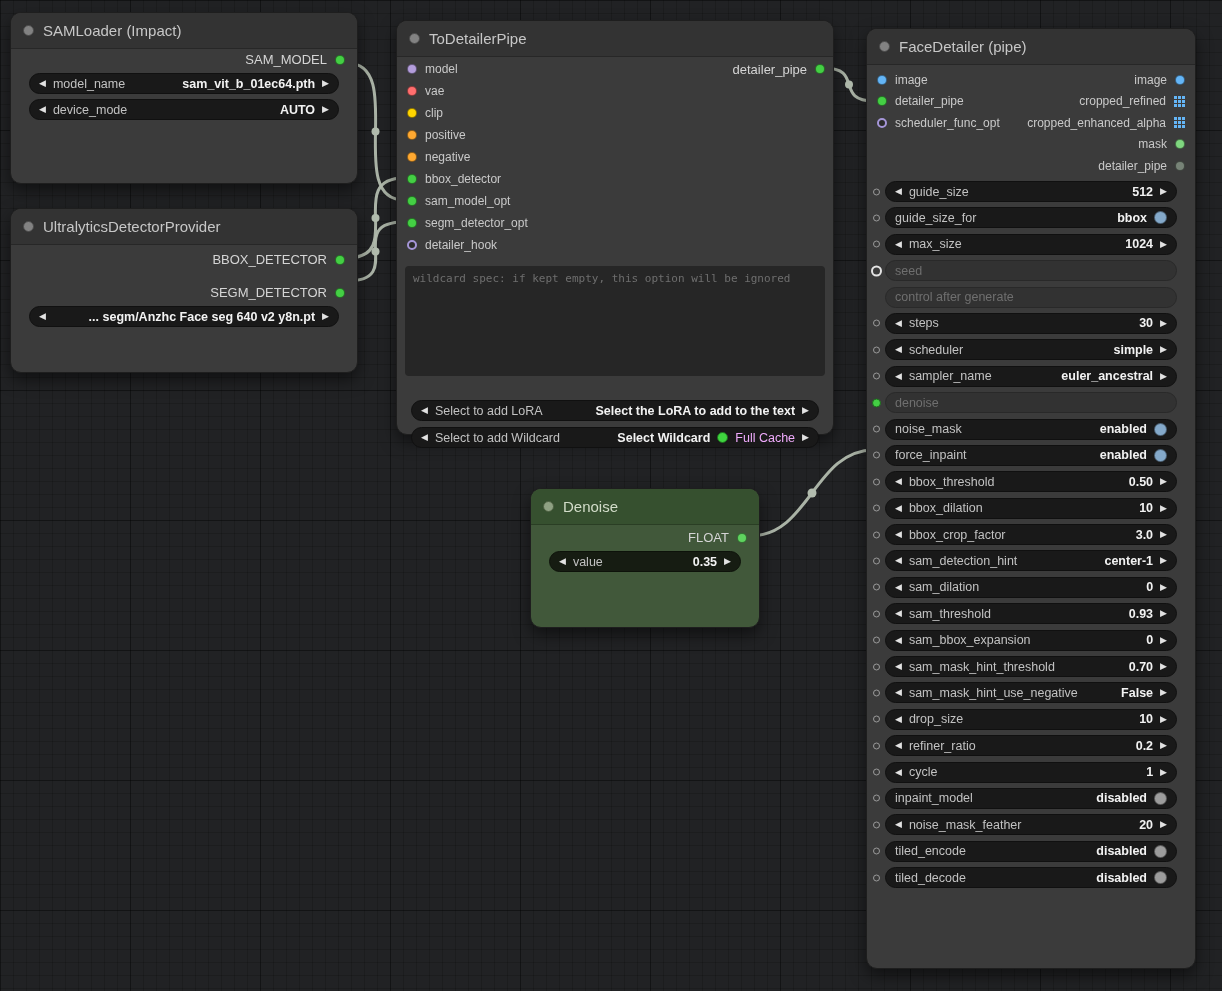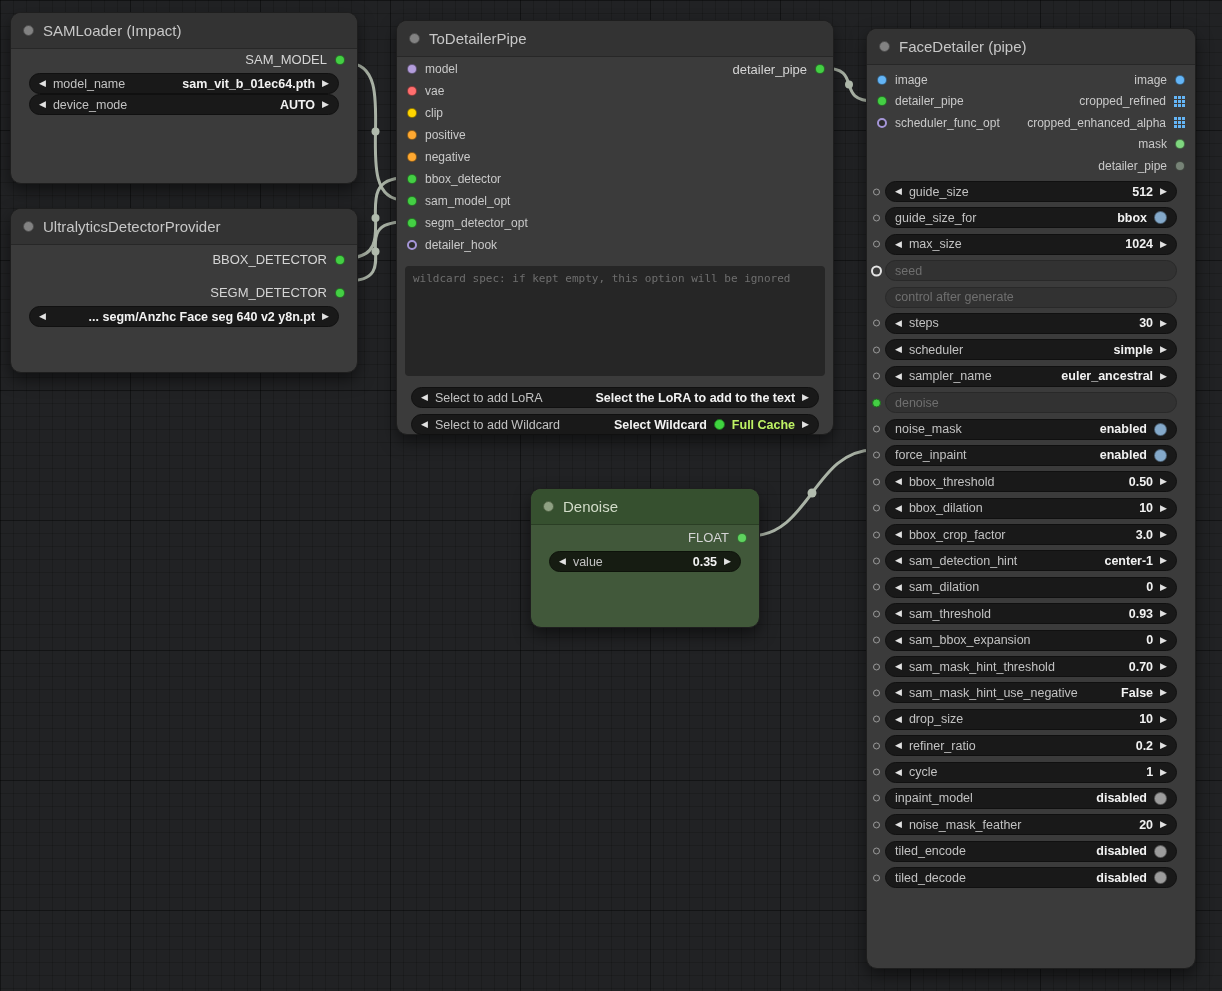--- a/index.html
+++ b/index.html
@@ -41,29 +41,29 @@
   .iorow .lname{white-space:nowrap}
   .iorow .spacer{flex:1}
   .iorow .rname{white-space:nowrap;margin-right:8px}
 
   
   .outrow{display:flex;align-items:center;justify-content:flex-end;height:21px;
     padding:0 12px;font-size:13px;color:#d5d5d5;gap:8px}
   .oname{white-space:nowrap}
 
   
-  .widgets{display:flex;flex-direction:column;padding:0 18px;margin-top:3px}
+  .widgets{display:flex;flex-direction:column;gap:5px;padding:0 18px;margin-top:3px}
   .fd-widgets{display:flex;flex-direction:column;gap:5.4px;padding:0 18px;margin-top:4.5px}
   .wrow{position:relative;height:21px;flex:none}
   .pill{height:21px;background:#191919;border:1px solid #101010;border-radius:11px;
     display:flex;align-items:center;padding:0 9px;gap:7px;font-size:12.5px;color:#c2c2c2}
   .node.green .pill{background:#161c12;border-color:#0d120a}
   .wlabel{white-space:nowrap}
   .wvalue{flex:1;text-align:right;color:#f2f2f2;font-weight:700;white-space:nowrap;overflow:hidden}
-  .wextra{font-weight:700;color:#bef264;white-space:nowrap}
+  .wextra{font-weight:400;color:#f0abfc;white-space:nowrap}
   .wdot{width:11px;height:11px;border-radius:50%;background:#3fd43f;border:1px solid #1d701d;flex:none}
   .arr{font-size:9px;color:#e2e2e2;flex:none;line-height:1}
   .arr.left::before{content:"\25C0"}
   .arr.right::before{content:"\25B6"}
   .toggle{display:none;width:13px;height:13px;border-radius:50%;flex:none;border:1px solid rgba(0,0,0,.4)}
   .wrow[data-kind^="toggle"] .toggle{display:block}
   .wrow[data-kind="toggle-on"] .toggle{background:#84a9ca}
   .wrow[data-kind="toggle-off"] .toggle{background:#9c9c9c}
   .wrow[data-kind="disabled"] .pill{background:#323232;border-color:#292929;color:#6f6f6f}
   .wrow[data-kind="disabled"] .wvalue{color:#6f6f6f;font-weight:400}
@@ -73,21 +73,21 @@
   .wrow[data-port="big"] .wport{width:11px;height:11px;border:2px solid #e4e4e4;left:-14px}
   .wrow[data-port="green"] .wport{width:9px;height:9px;background:#44cf44;border:1px solid #1e6b1e;left:-13px}
 
   
   .tdp-out{position:absolute;top:37px;right:8px;height:22px;display:flex;align-items:center;gap:8px;
     font-size:13px;color:#d5d5d5}
   .wildcard-ta{display:block;margin:10px 8px 0;width:calc(100% - 16px);height:110px;background:#262626;
     border:none;border-radius:4px;resize:none;outline:none;padding:6px 8px;color:#a9a9a9;
     font-family:"DejaVu Sans Mono",monospace;font-size:11px}
   .wildcard-ta::placeholder{color:#6e6e6e}
-  .tdp-bottom{display:flex;flex-direction:column;gap:6px;padding:0 14px;margin-top:11px}
+  .tdp-bottom{display:flex;flex-direction:column;gap:6px;padding:0 14px;margin-top:24px}
 </style>
 </head>
 <body>
 
 <div id="canvas">
 
   <svg id="wires" viewBox="0 0 1222 991">
     <path d="M347,63 C407,63 344,200 404,200"></path>
     <circle cx="375.5" cy="131.5" r="4"></circle>
     <path d="M347,258 C407,258 344,178 404,178"></path>

